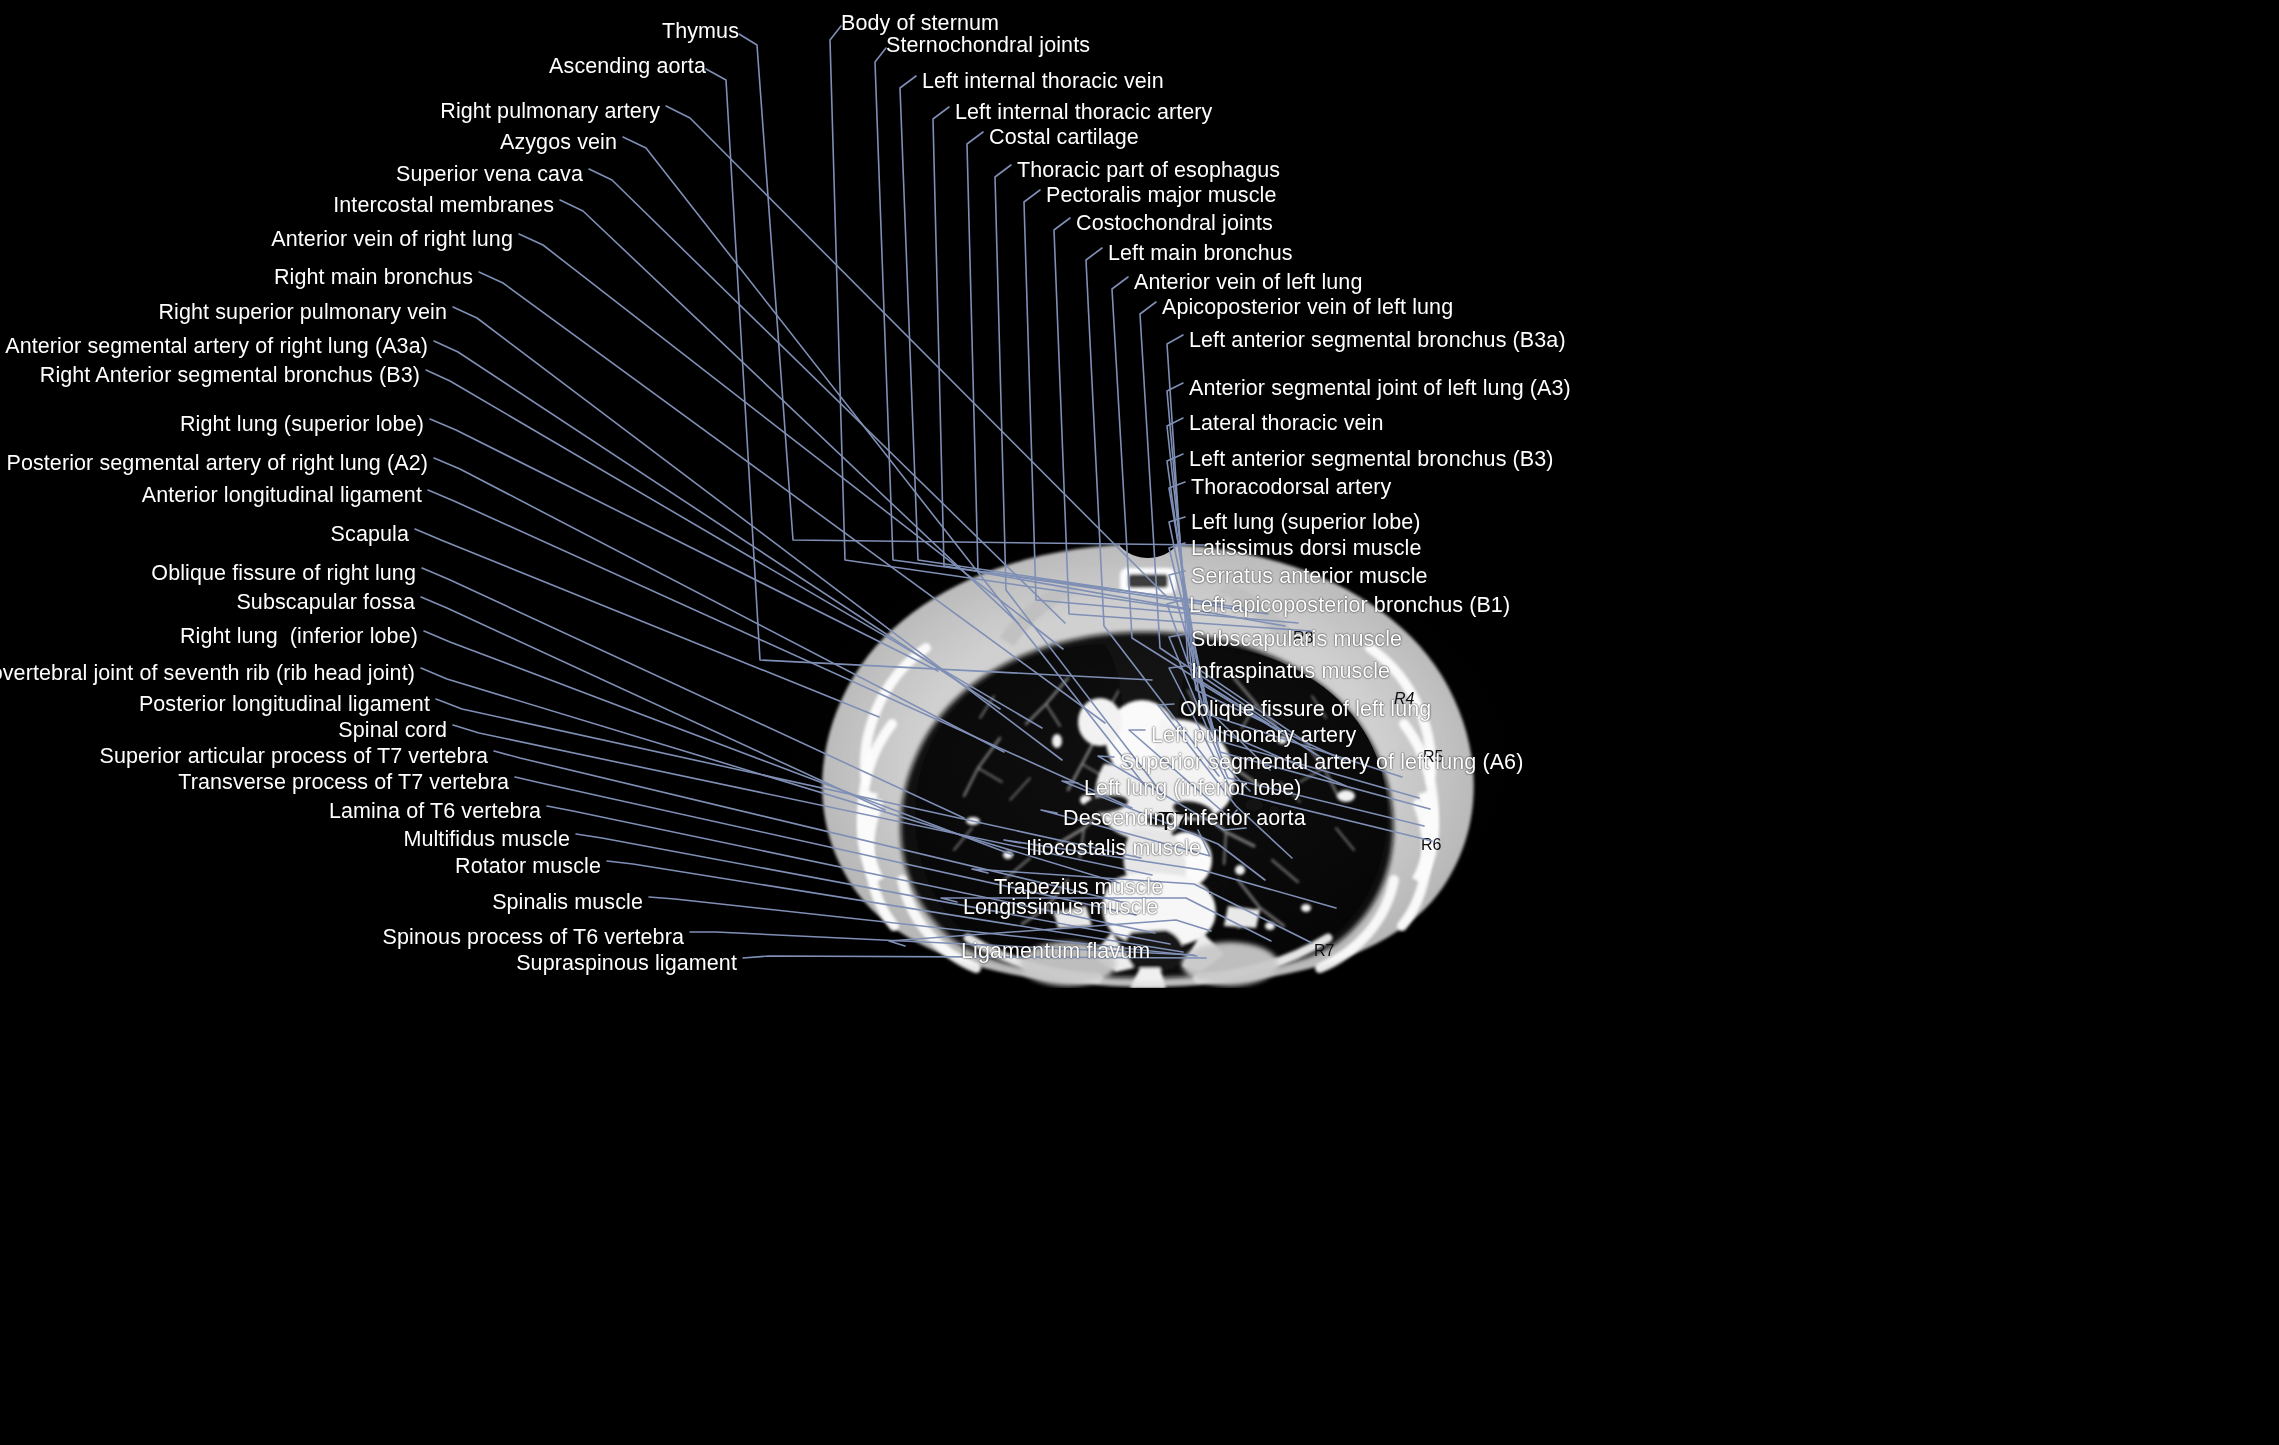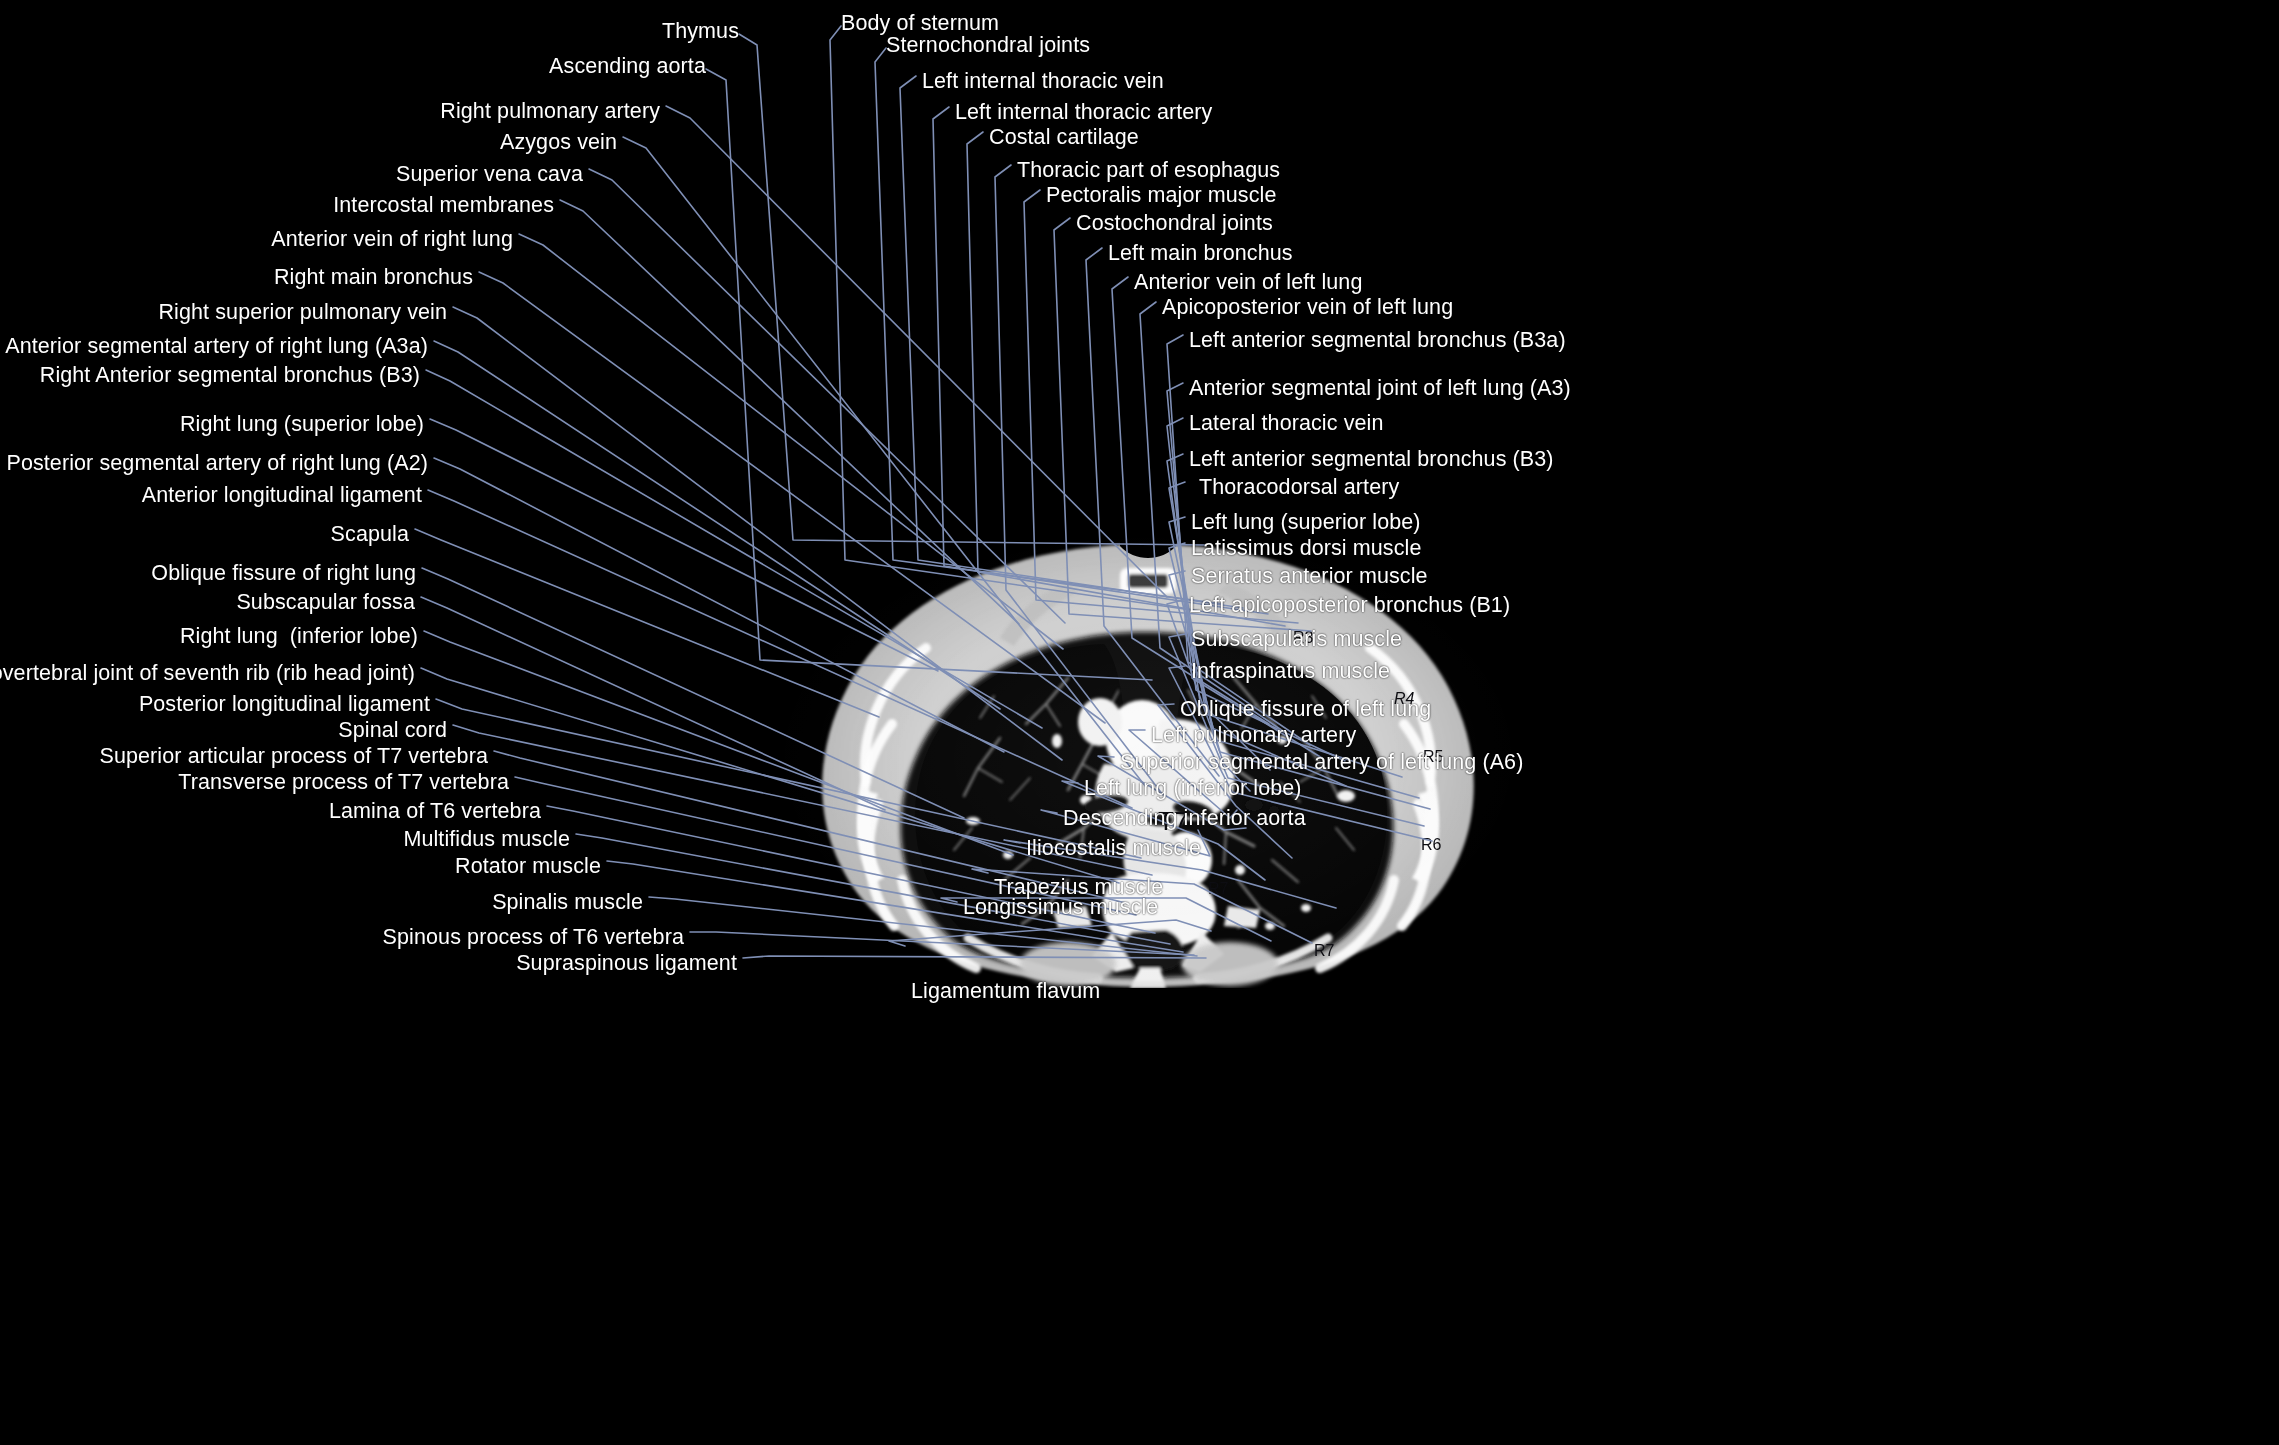--- a/index.html
+++ b/index.html
@@ -396,30 +396,30 @@
   <div class="lbl l" style="left:1017px;top:159px;">Thoracic part of esophagus</div>
   <div class="lbl l" style="left:1046px;top:184px;">Pectoralis major muscle</div>
   <div class="lbl l" style="left:1076px;top:212px;">Costochondral joints</div>
   <div class="lbl l" style="left:1108px;top:242px;">Left main bronchus</div>
   <div class="lbl l" style="left:1134px;top:271px;">Anterior vein of left lung</div>
   <div class="lbl l" style="left:1162px;top:296px;">Apicoposterior vein of left lung</div>
   <div class="lbl l" style="left:1189px;top:329px;">Left anterior segmental bronchus (B3a)</div>
   <div class="lbl l" style="left:1189px;top:377px;">Anterior segmental joint of left lung (A3)</div>
   <div class="lbl l" style="left:1189px;top:412px;">Lateral thoracic vein</div>
   <div class="lbl l" style="left:1189px;top:448px;">Left anterior segmental bronchus (B3)</div>
-  <div class="lbl l" style="left:1191px;top:476px;margin-left:8px;">Thoracodorsal artery</div>
+  <div class="lbl l" style="left:1191px;top:476px;">Thoracodorsal artery</div>
   <div class="lbl l" style="left:1191px;top:511px;">Left lung (superior lobe)</div>
   <div class="lbl l" style="left:1191px;top:537px;">Latissimus dorsi muscle</div>
   <div class="lbl l" style="left:1191px;top:565px;">Serratus anterior muscle</div>
   <div class="lbl l" style="left:1189px;top:594px;">Left apicoposterior bronchus (B1)</div>
   <div class="lbl l" style="left:1191px;top:628px;">Subscapularis muscle</div>
   <div class="lbl l" style="left:1191px;top:660px;">Infraspinatus muscle</div>
   <div class="lbl l" style="left:1180px;top:698px;">Oblique fissure of left lung</div>
   <div class="lbl l" style="left:1151px;top:724px;">Left pulmonary artery</div>
   <div class="lbl l" style="left:1120px;top:751px;">Superior segmental artery of left lung (A6)</div>
   <div class="lbl l" style="left:1084px;top:777px;">Left lung (inferior lobe)</div>
   <div class="lbl l" style="left:1063px;top:807px;">Descending inferior aorta</div>
   <div class="lbl l" style="left:1026px;top:837px;">Iliocostalis muscle</div>
   <div class="lbl l" style="left:994px;top:867px;margin-top:9px;">Trapezius muscle</div>
   <div class="lbl l" style="left:963px;top:896px;">Longissimus muscle</div>
-  <div class="lbl l" style="left:911px;top:940px;margin-top:40px;">Ligamentum flavum</div>
+  <div class="lbl l" style="left:961px;top:940px;">Ligamentum flavum</div>
 
 </div>
 
 </body></html>

